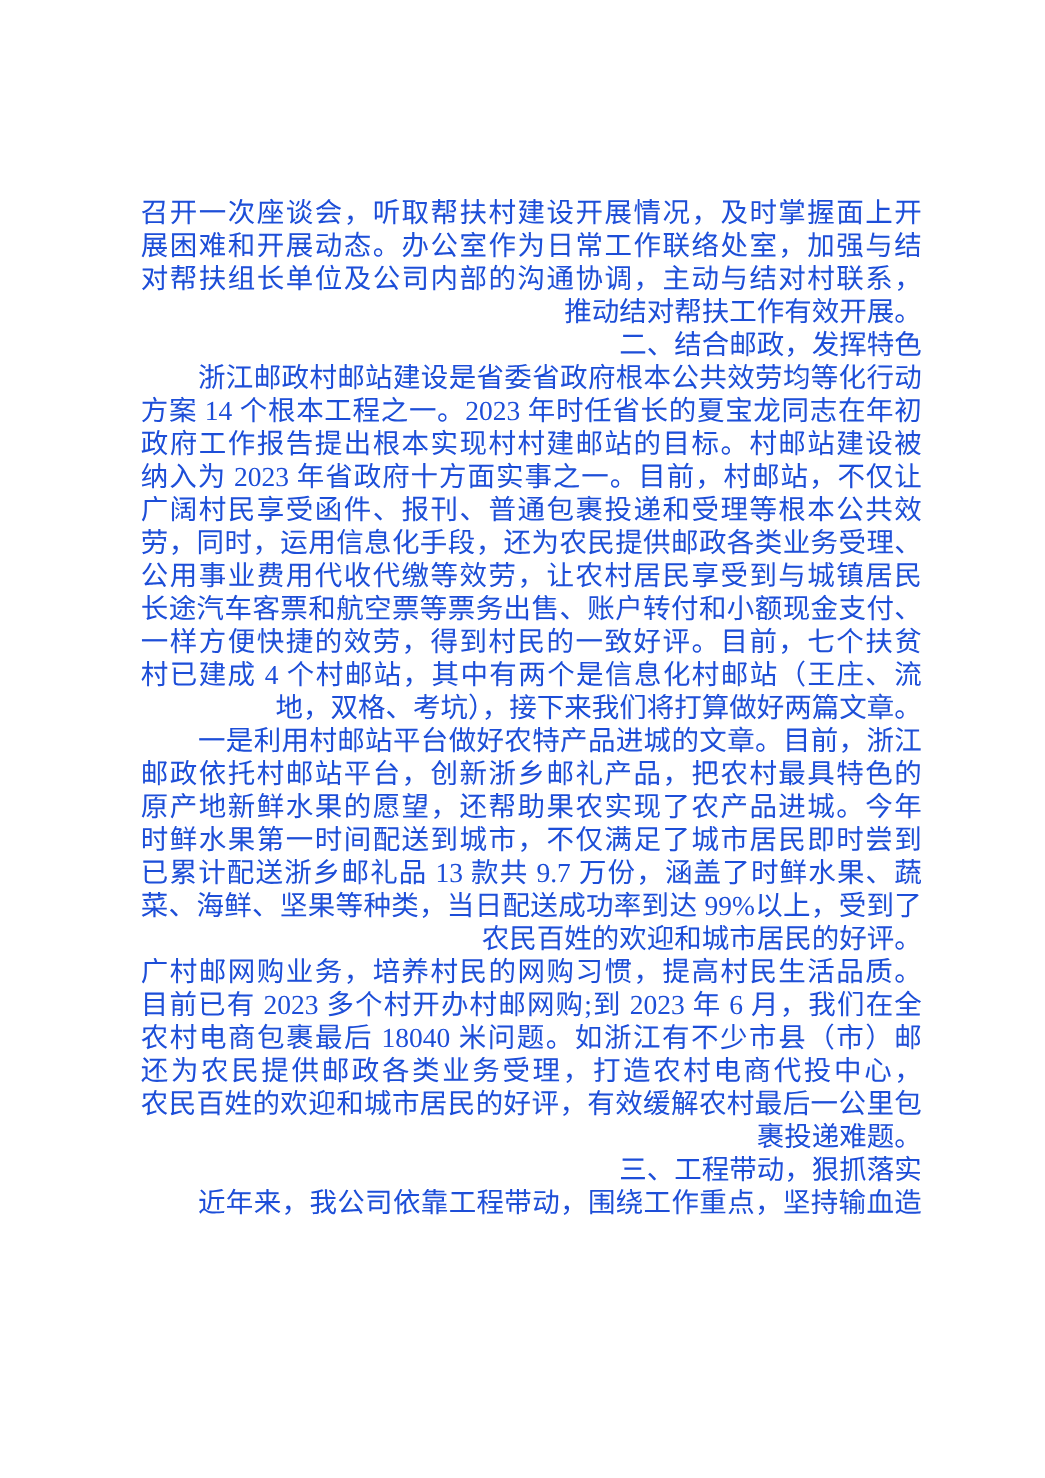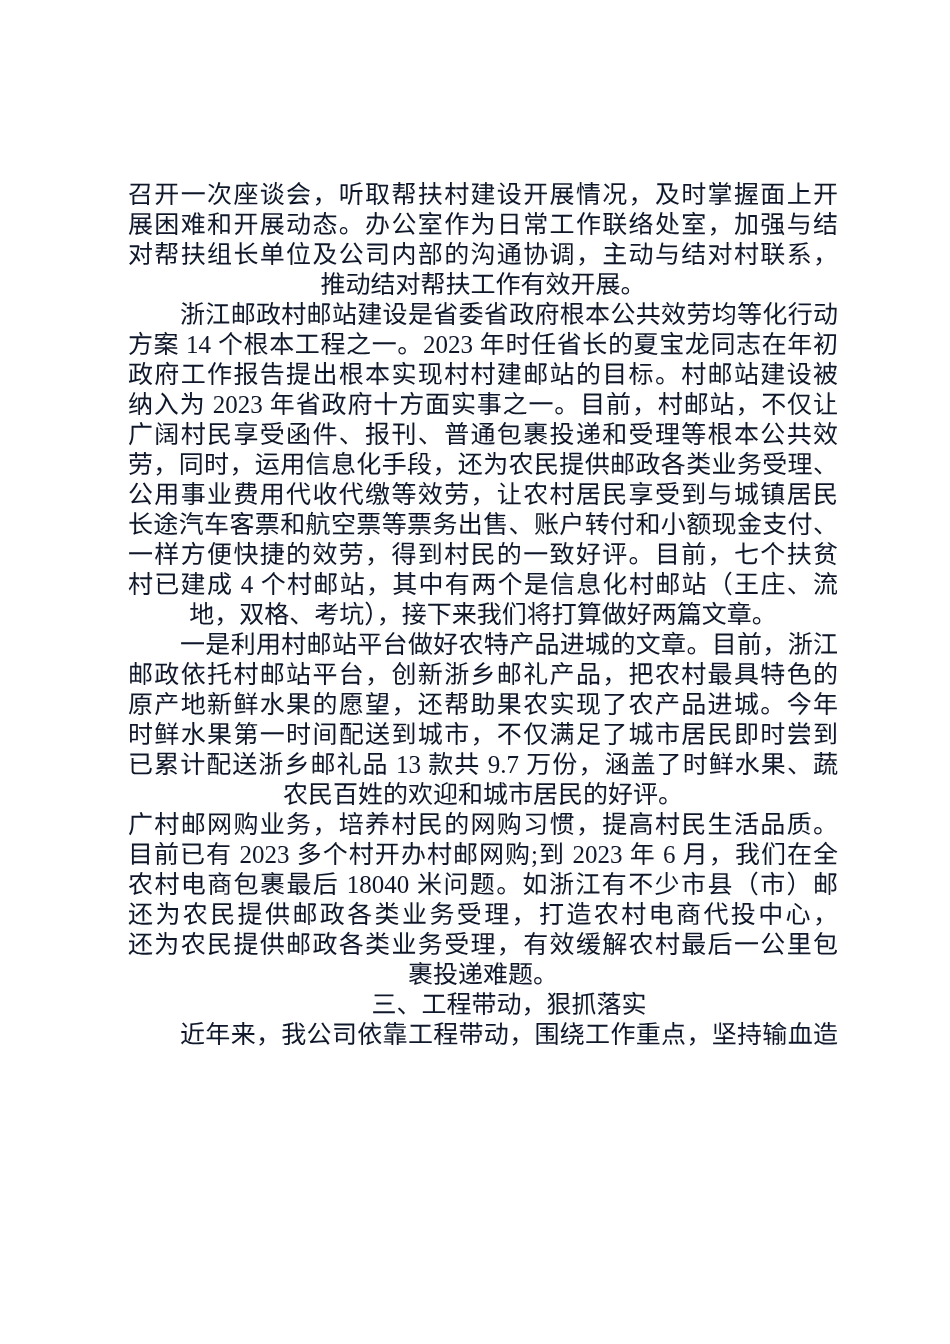--- a/index.html
+++ b/index.html
@@ -23,61 +23,63 @@
   .doc-body {
     position: absolute;
     left: 128px;
     top: 180px;
     width: 710px;
   }
   .line {
     height: 30px;
     line-height: 30px;
     font-size: 25px;
-    text-align: center;
+    text-align: right;
     white-space: normal;
     overflow: visible;
   }
   .line.justify {
     text-align: justify;
     text-align-last: justify;
     text-justify: inter-character;
   }
   .line.indent {
     padding-left: 52px;
   }
 </style>
 </head>
 <body>
 
-<div class="page" style="background: rgb(255, 255, 255); color: #0f172a;">
+<div class="page" style="background: rgb(255, 255, 255); color: #1d4ed8;">
   <div class="doc-body">
       <div class="line justify">召开一次座谈会，听取帮扶村建设开展情况，及时掌握面上开</div>
       <div class="line justify">展困难和开展动态。办公室作为日常工作联络处室，加强与结</div>
       <div class="line justify">对帮扶组长单位及公司内部的沟通协调，主动与结对村联系，</div>
       <div class="line">推动结对帮扶工作有效开展。</div>
+      <div class="line indent">二、结合邮政，发挥特色</div>
       <div class="line justify indent">浙江邮政村邮站建设是省委省政府根本公共效劳均等化行动</div>
       <div class="line justify">方案 14 个根本工程之一。2023 年时任省长的夏宝龙同志在年初</div>
       <div class="line justify">政府工作报告提出根本实现村村建邮站的目标。村邮站建设被</div>
       <div class="line justify">纳入为 2023 年省政府十方面实事之一。目前，村邮站，不仅让</div>
       <div class="line justify">广阔村民享受函件、报刊、普通包裹投递和受理等根本公共效</div>
       <div class="line justify">劳，同时，运用信息化手段，还为农民提供邮政各类业务受理、</div>
       <div class="line justify">公用事业费用代收代缴等效劳，让农村居民享受到与城镇居民</div>
       <div class="line justify">长途汽车客票和航空票等票务出售、账户转付和小额现金支付、</div>
       <div class="line justify">一样方便快捷的效劳，得到村民的一致好评。目前，七个扶贫</div>
       <div class="line justify">村已建成 4 个村邮站，其中有两个是信息化村邮站（王庄、流</div>
       <div class="line">地，双格、考坑），接下来我们将打算做好两篇文章。</div>
       <div class="line justify indent">一是利用村邮站平台做好农特产品进城的文章。目前，浙江</div>
       <div class="line justify">邮政依托村邮站平台，创新浙乡邮礼产品，把农村最具特色的</div>
       <div class="line justify">原产地新鲜水果的愿望，还帮助果农实现了农产品进城。今年</div>
       <div class="line justify">时鲜水果第一时间配送到城市，不仅满足了城市居民即时尝到</div>
       <div class="line justify">已累计配送浙乡邮礼品 13 款共 9.7 万份，涵盖了时鲜水果、蔬</div>
+      <div class="line justify">菜、海鲜、坚果等种类，当日配送成功率到达 99%以上，受到了</div>
       <div class="line">农民百姓的欢迎和城市居民的好评。</div>
       <div class="line justify">广村邮网购业务，培养村民的网购习惯，提高村民生活品质。</div>
       <div class="line justify">目前已有 2023 多个村开办村邮网购;到 2023 年 6 月，我们在全</div>
       <div class="line justify">农村电商包裹最后 18040 米问题。如浙江有不少市县（市）邮</div>
       <div class="line justify">还为农民提供邮政各类业务受理，打造农村电商代投中心，</div>
-      <div class="line justify">还为农民提供邮政各类业务受理，有效缓解农村最后一公里包</div>
+      <div class="line justify">农民百姓的欢迎和城市居民的好评，有效缓解农村最后一公里包</div>
       <div class="line">裹投递难题。</div>
       <div class="line indent">三、工程带动，狠抓落实</div>
       <div class="line justify indent">近年来，我公司依靠工程带动，围绕工作重点，坚持输血造</div>
     </div>
 </div>
 
 </body></html>

